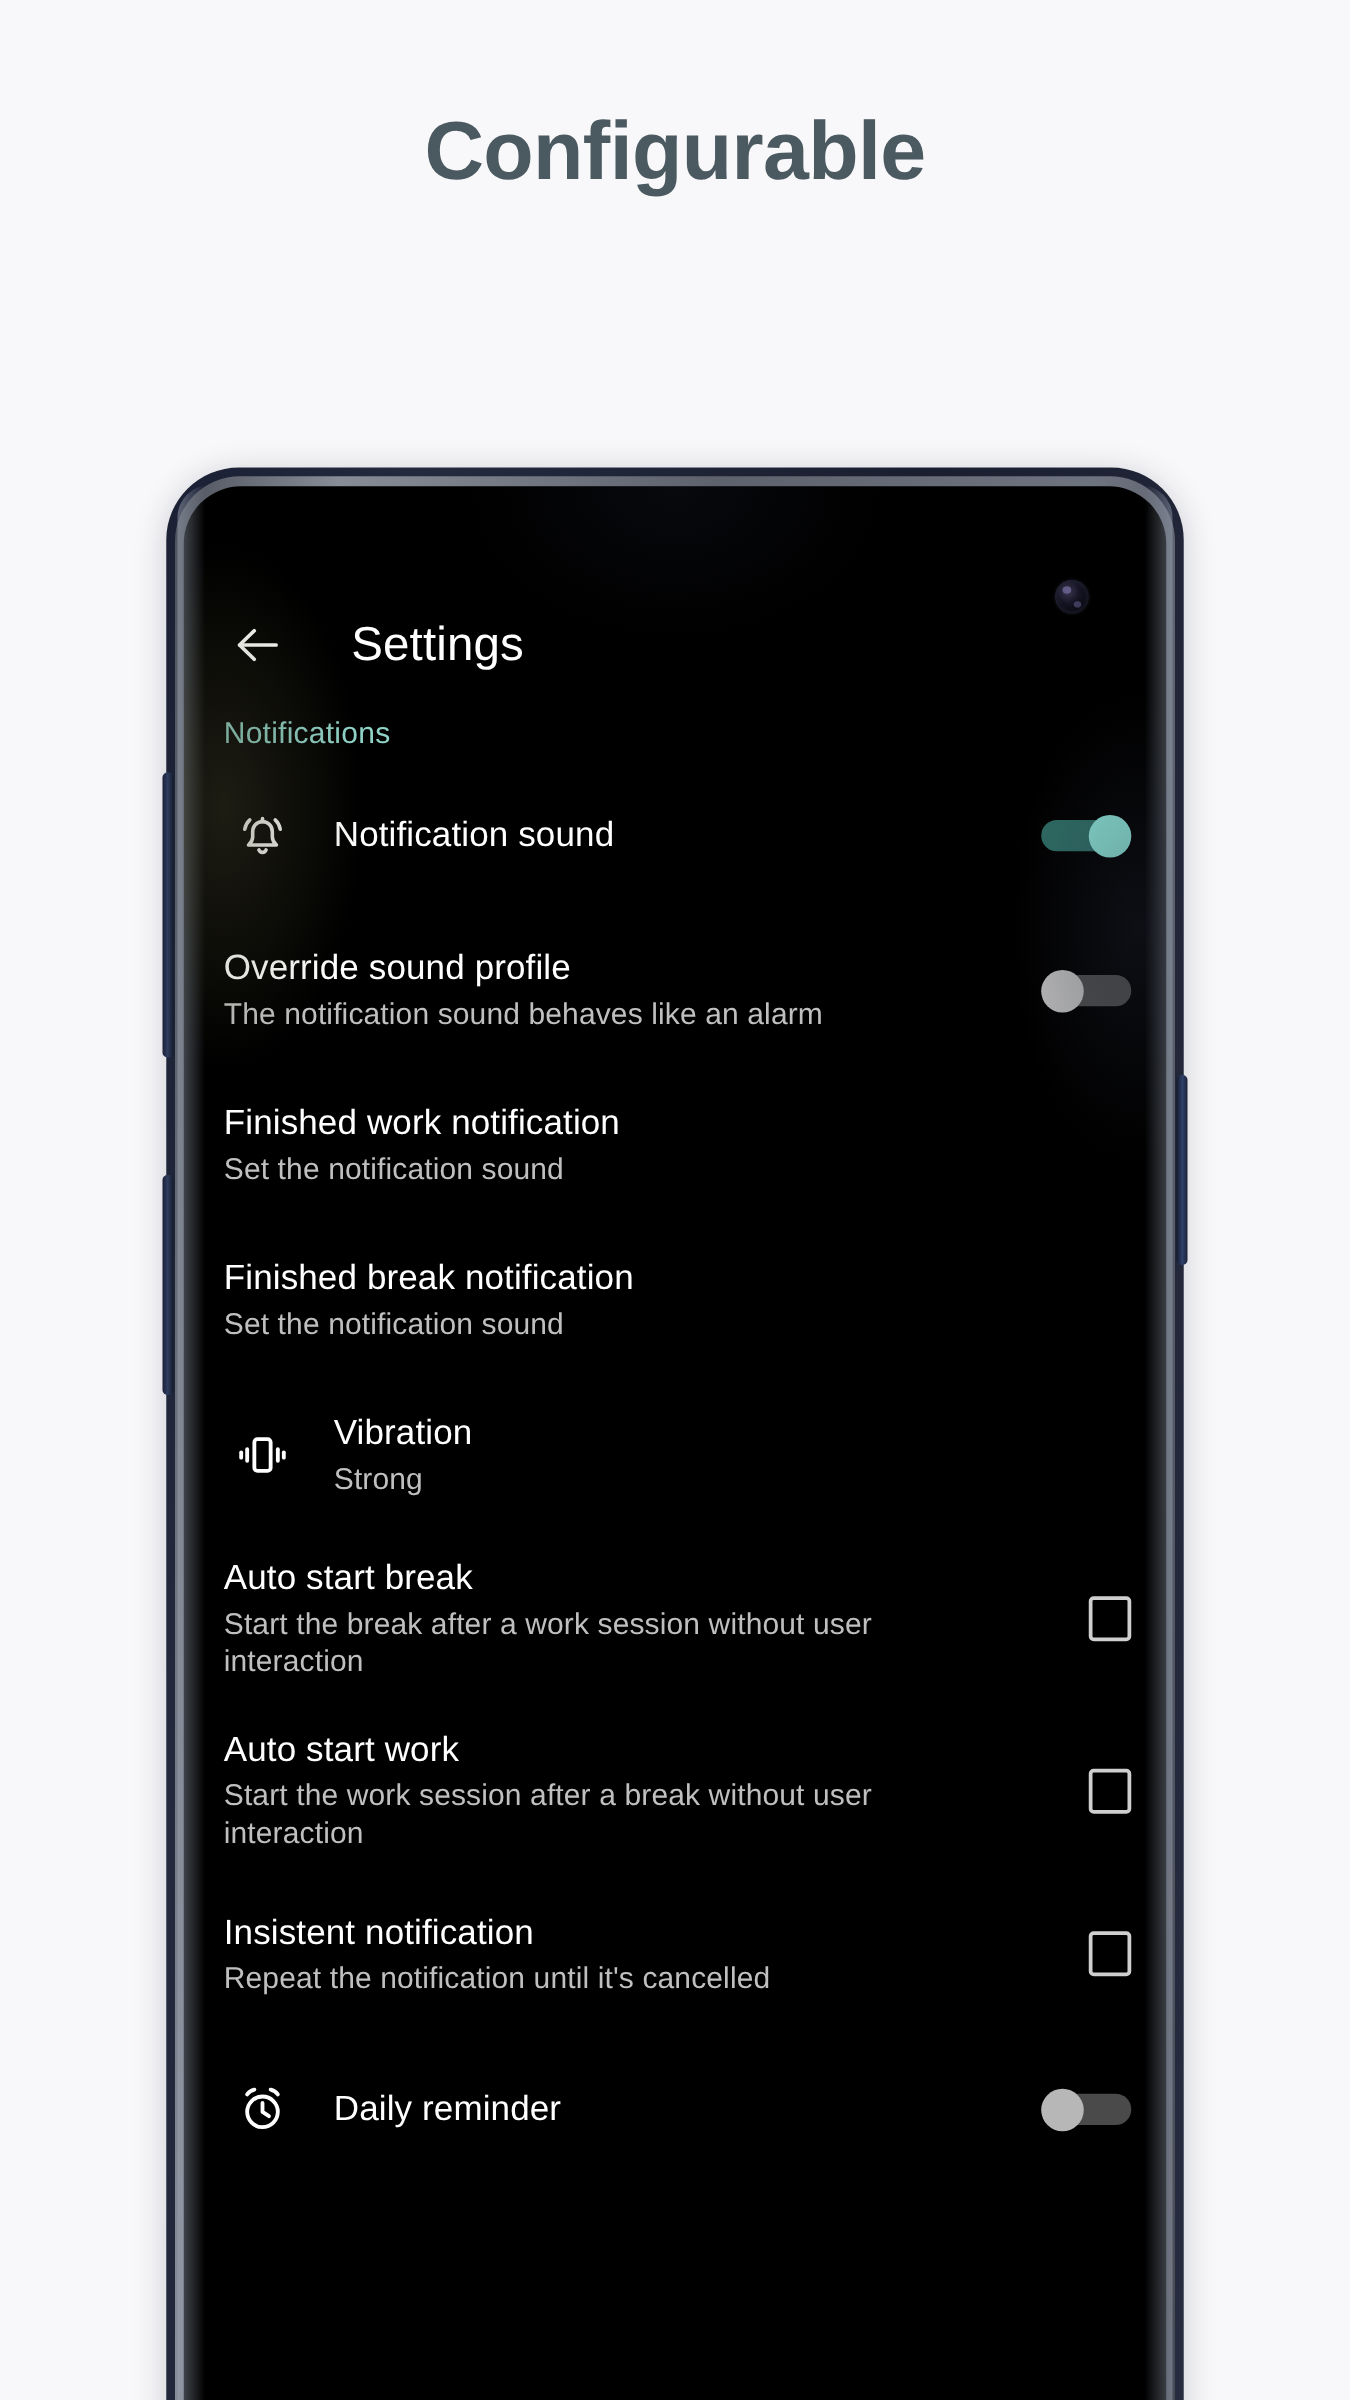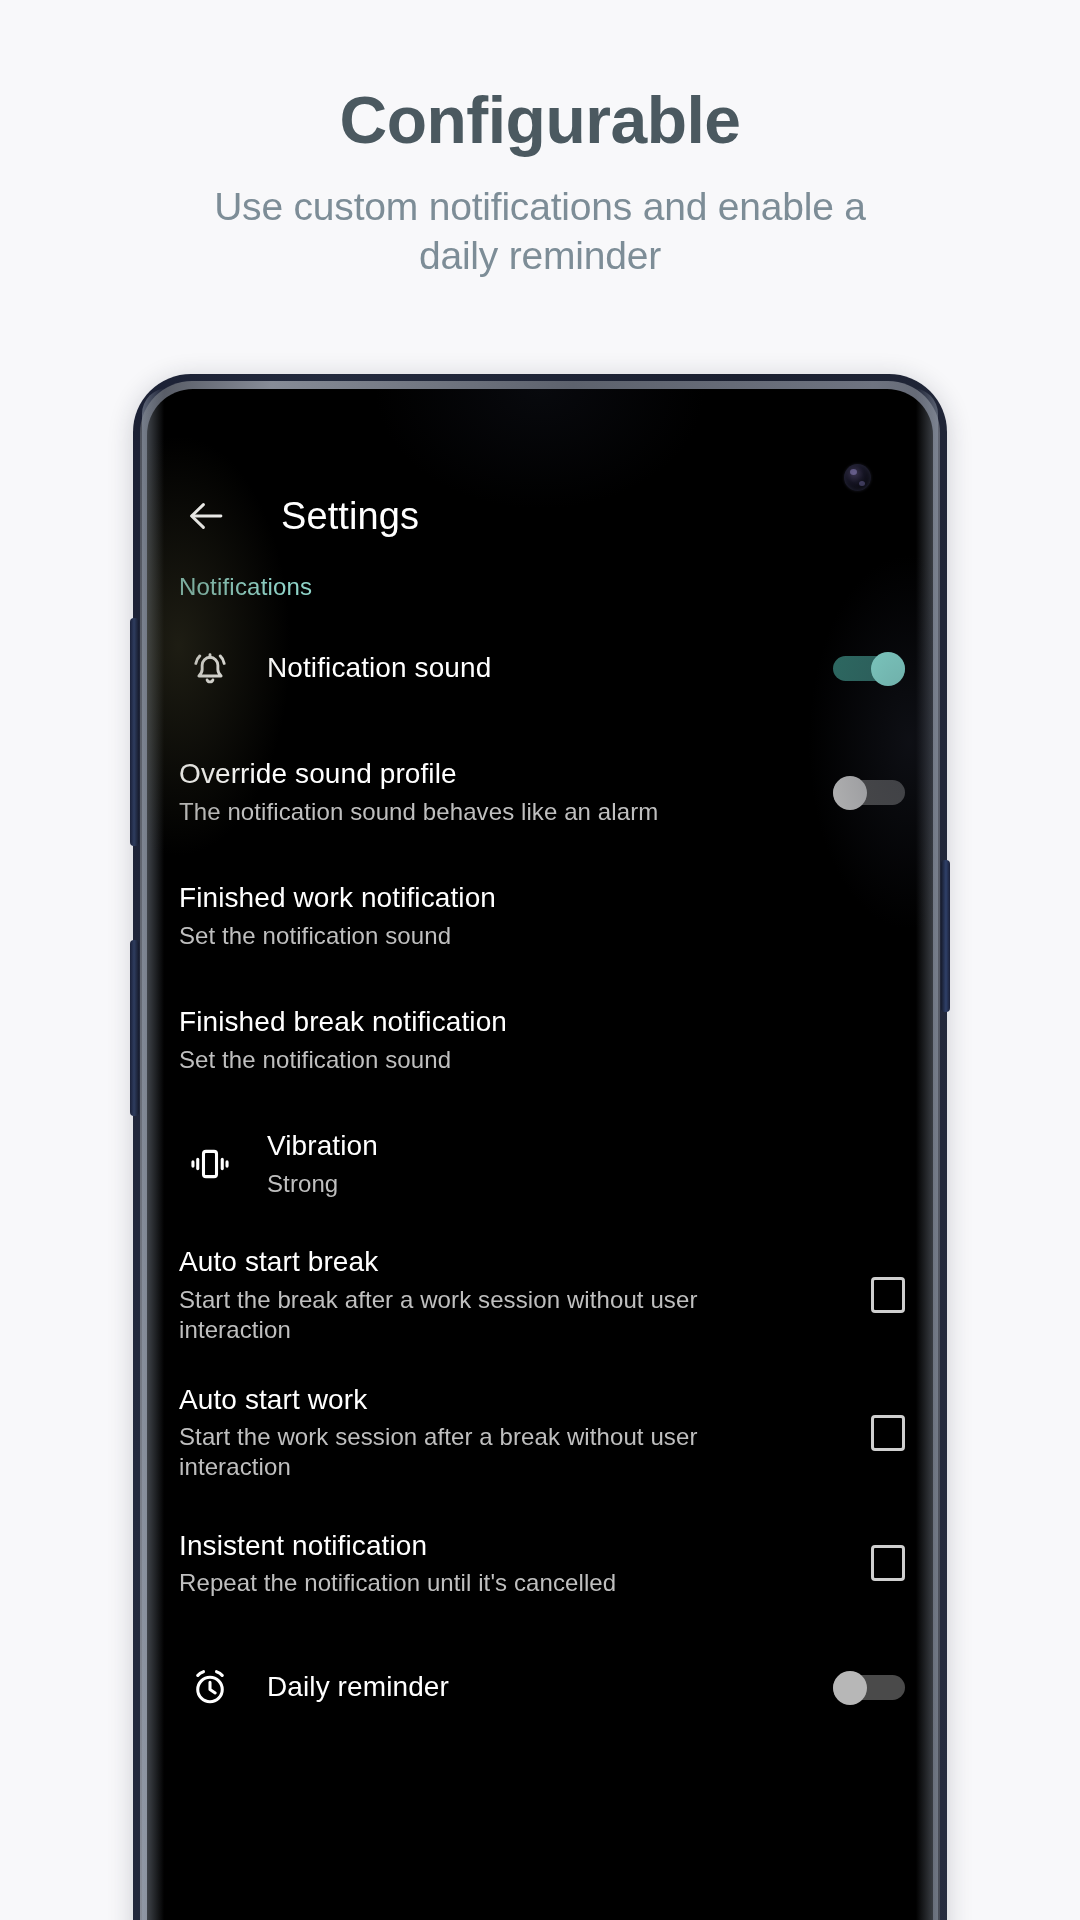--- a/index.html
+++ b/index.html
@@ -257,21 +257,20 @@
   }
 
   .spacer-sm { height: 24px; }
   .spacer-md { height: 38px; }
 </style>
 </head>
 <body>
 
 <div class="promo">
   <h1 class="promo-title">Configurable</h1>
-  <div class="promo-sub">Use custom notifications and enable a daily reminder</div>
 </div>
 
 <div class="device">
   <div class="device-frame"></div>
   <div class="device-rim"></div>
 
   <div class="btn-side btn-vol-up"></div>
   <div class="btn-side btn-vol-down"></div>
   <div class="btn-side btn-power"></div>
 

